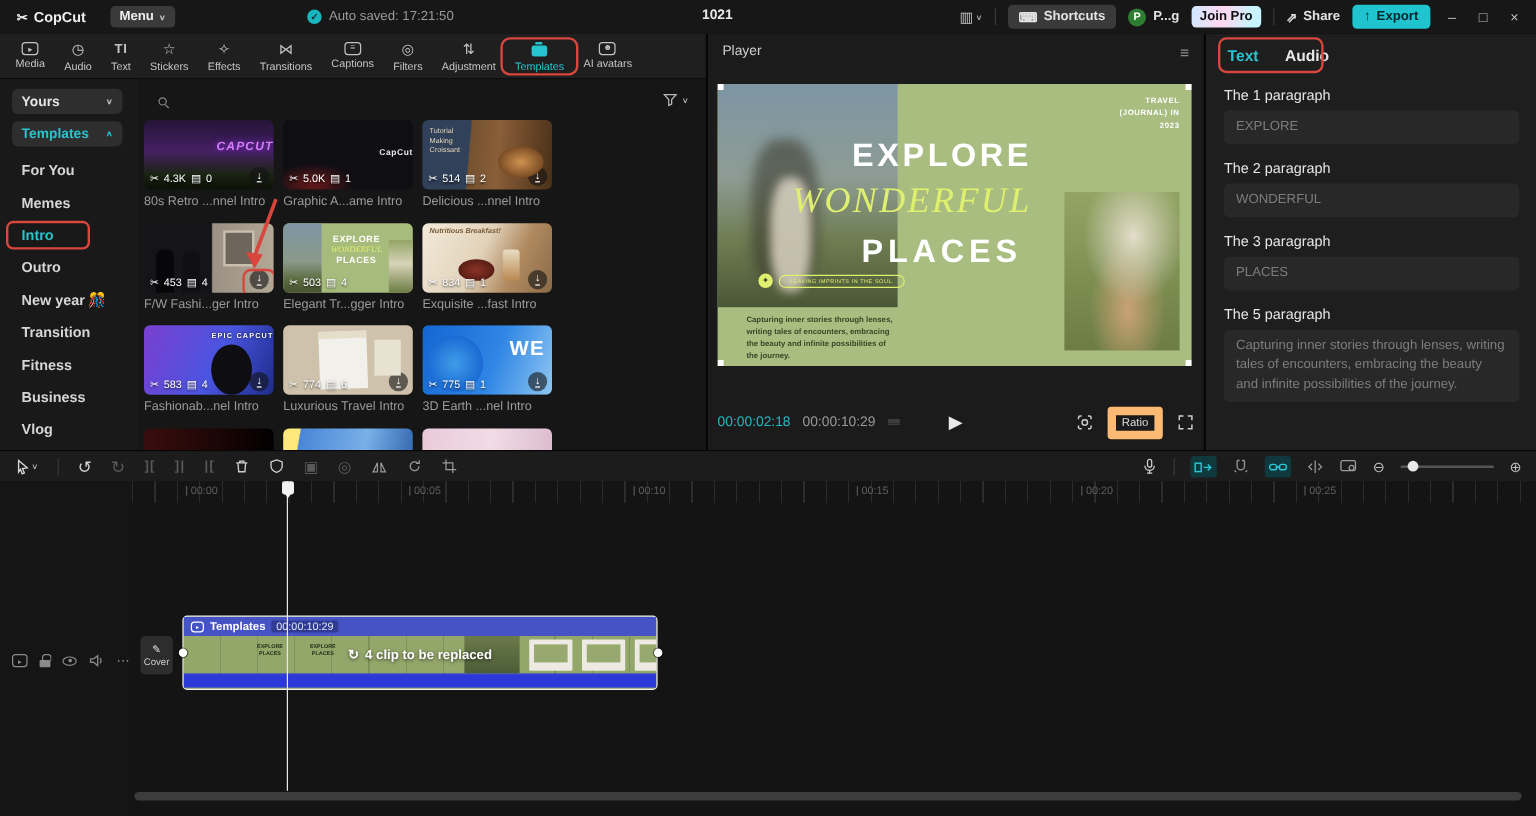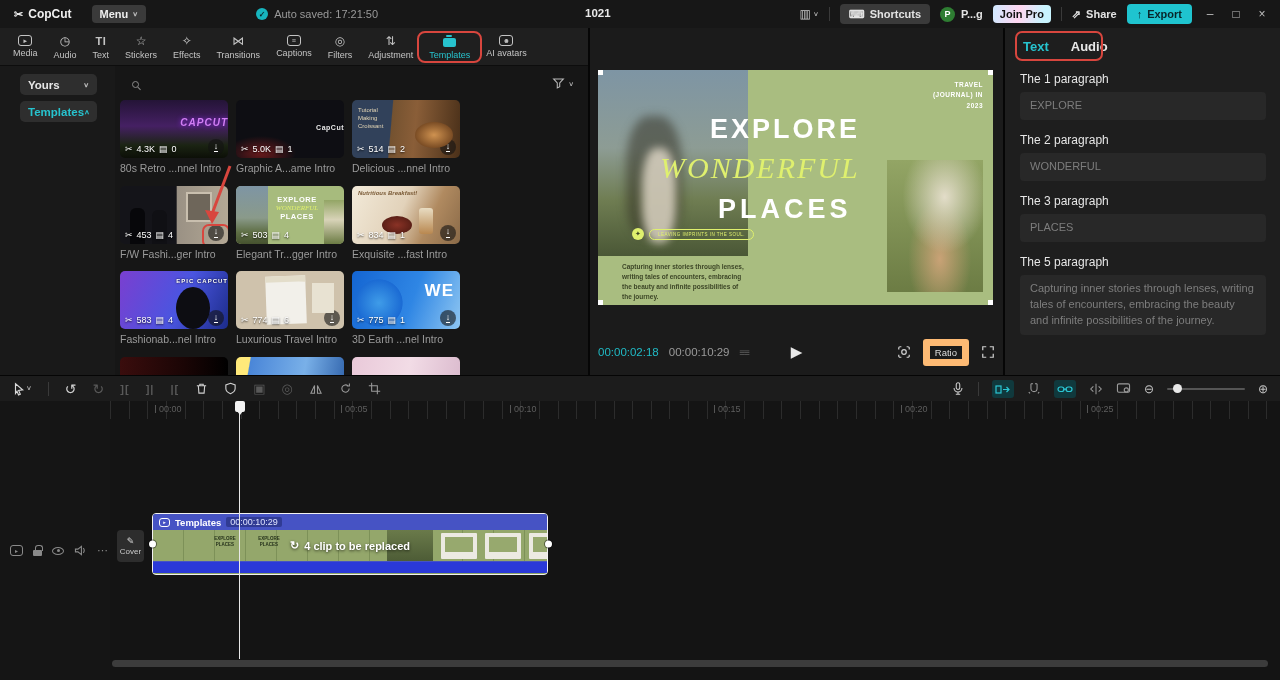--- a/index.html
+++ b/index.html
@@ -50,21 +50,21 @@
   .bx { width:14px; height:11px; border:1.3px solid currentColor; border-radius:3px;
     display:inline-flex; align-items:center; justify-content:center; font-size:7px; }
   .bx-fill { width:13px; height:9px; background:currentColor; border-radius:2px; position:relative; margin-top:3px; }
   .bx-fill::before { content:""; position:absolute; left:3px; top:-3px; width:6px; height:2px;
     background:currentColor; border-radius:1px; }
   .ti { font-size:11px; font-weight:bold; letter-spacing:.5px; }
   .anno-box { position:absolute; border:2px solid #d8463e; border-radius:8px; pointer-events:none; z-index:8; }
 
   #left-body { position:absolute; left:0; top:38px; right:0; bottom:0; display:flex; }
   #sidebar { position:relative; width:115px; background:#191919; }
-  .s-pill { position:absolute; left:20px; width:77px; height:21px; background:#2e2e2e; border-radius:5px;
+  .s-pill { position:absolute; left:10px; width:92px; height:21px; background:#2e2e2e; border-radius:5px;
     display:flex; align-items:center; font-size:11.5px; font-weight:bold; color:#e6e6e6; padding:0 8px; }
   .s-pill .chev { margin-left:auto; }
   .s-pill.accent { color:#27c3ce; }
   .s-pill.accent .chev { color:#27c3ce; }
   .s-items { position:absolute; left:0; top:63px; right:0; }
   .s-item { position:relative; height:27px; line-height:27px; padding-left:18px; font-size:12px;
     font-weight:bold; color:#d6d6d6; white-space:nowrap; }
   .s-item.active { color:#27c3ce; }
   .s-item .anno-box { left:5px; top:1px; width:70px; height:24px; border-radius:6px; }
 
@@ -363,20 +363,34 @@
 
       <aside id="sidebar">
         <div class="s-pill" style="top:8px;">
           <span>Yours</span>
           <span class="chev">∨</span>
         </div>
         <div class="s-pill accent" style="top:35px;">
           <span>Templates</span>
           <span class="chev">∧</span>
         </div>
+        <div class="s-items">
+          <div class="s-item">For You</div>
+          <div class="s-item">Memes</div>
+          <div class="s-item active">
+            <span>Intro</span>
+            <span class="anno-box"></span>
+          </div>
+          <div class="s-item">Outro</div>
+          <div class="s-item">New year 🎊</div>
+          <div class="s-item">Transition</div>
+          <div class="s-item">Fitness</div>
+          <div class="s-item">Business</div>
+          <div class="s-item">Vlog</div>
+        </div>
       </aside>
 
       <div id="library">
         <span class="mag"></span>
         <span class="filterbtn">
           <svg width="13" height="12" viewBox="0 0 16 14">
             <path d="M2 2h12l-4.5 5v4.5l-3 1.5V7z" fill="none" stroke="#b9b9b9" stroke-width="1.3"></path>
             </svg>
           <span class="chev">∨</span>
         </span>
@@ -536,20 +550,24 @@
             </div>
           <div class="card">
               <div class="thumb stub3"></div>
             </div>
         </div>
       </div>
     </div>
   </section>
 
   <section id="player-region">
+    <div class="pl-head">
+      <span class="pl-title">Player</span>
+      <span class="pl-burger">≡</span>
+    </div>
     <div class="preview">
       <div class="pv-left"></div>
       <div class="pv-right"></div>
       <div class="pv-kicker">TRAVEL (JOURNAL) IN 2023</div>
       <div class="pv-l1">EXPLORE</div>
       <div class="pv-l2">WONDERFUL</div>
       <div class="pv-l3">PLACES</div>
       <div class="pv-pillrow">
         <span class="pv-dot">✦</span>
         <span class="pv-pill">LEAVING IMPRINTS IN THE SOUL.</span>
@@ -687,21 +705,21 @@
         <span class="slider">
           <span class="knob"></span>
         </span>
         <span class="zoomic">⊕</span>
       </span>
     </div>
 
     <div class="ruler">
       <span class="rl" style="left:45px;">00:00</span>
       <span class="rl" style="left:231px;">00:05</span>
-      <span class="rl" style="left:400px;">00:10</span>
+      <span class="rl" style="left:418px;">00:10</span>
       <span class="rl" style="left:604px;text-align:right;">00:15</span>
       <span class="rl" style="left:791px;">00:20</span>
       <span class="rl" style="left:977px;">00:25</span>
     </div>
 
     <div class="gutter">
       <div class="g-row">
         <span class="g-frame">▸</span>
         <span class="g-lock"></span>
         <span class="g-eye"></span>

